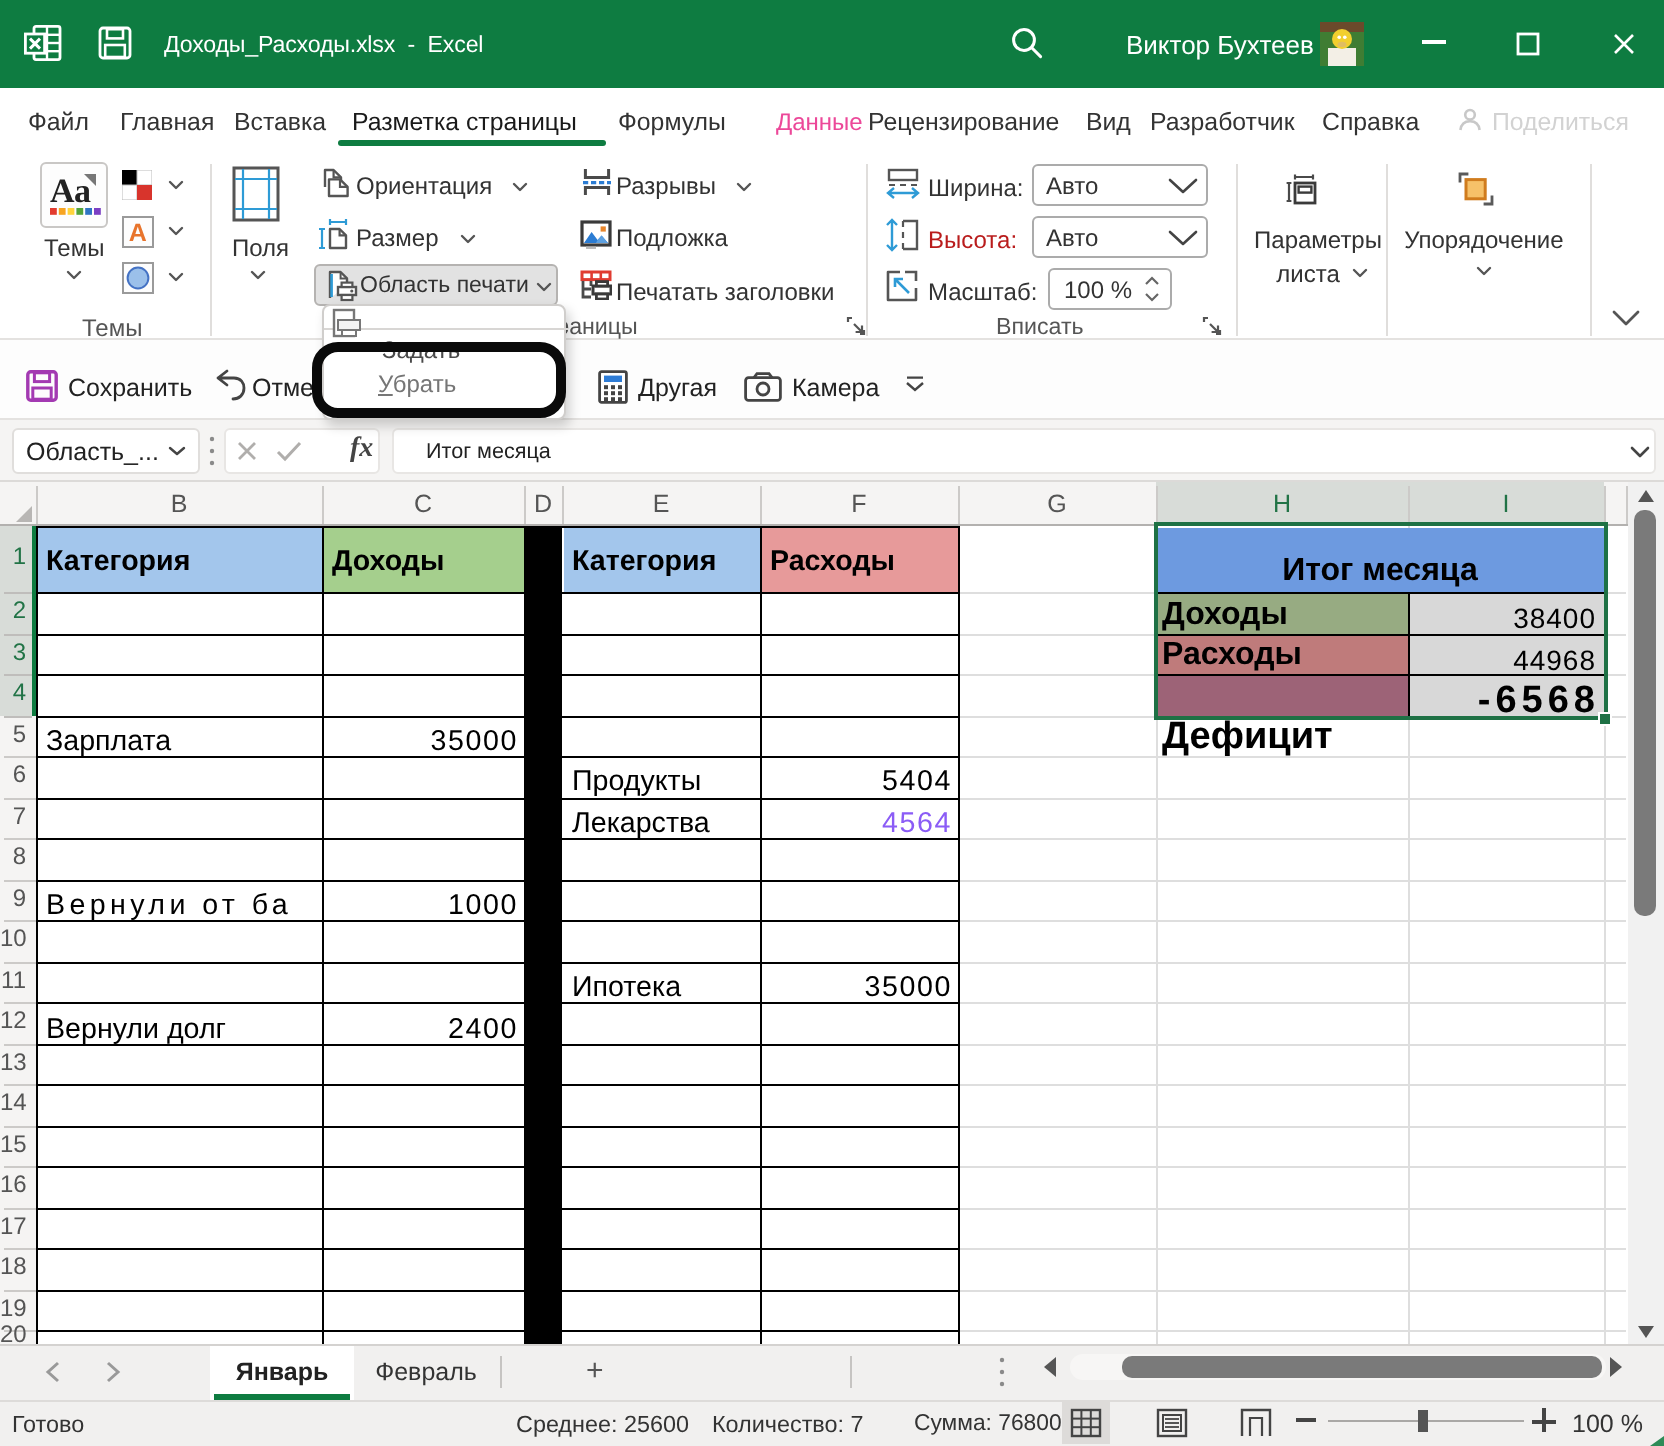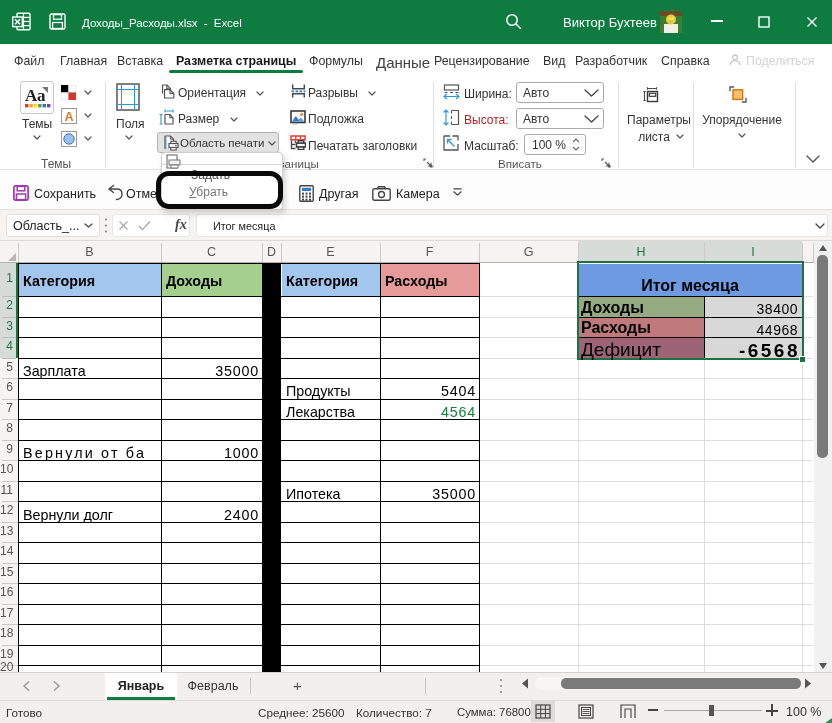--- a/index.html
+++ b/index.html
@@ -41,23 +41,23 @@
 <svg class="ab" style="left:758px;top:16px" width="12" height="12">
     <rect x="1" y="1" width="10" height="10" fill="none" stroke="#fff" stroke-width="1.4"></rect>
   </svg>
 <svg class="ab" style="left:806px;top:16px" width="12" height="12">
     <path d="M1.5 1.5 L10.5 10.5 M10.5 1.5 L1.5 10.5" stroke="#fff" stroke-width="1.3"></path>
   </svg>
 <div style="position:absolute;left:0;top:44px;width:832px;height:32px;background:#fff"></div>
 <div class="t" style="position:absolute;left:14px;top:54px;font-size:12.4px;color:#333">Файл</div>
 <div class="t" style="position:absolute;left:60px;top:54px;font-size:12.4px;color:#333">Главная</div>
 <div class="t" style="position:absolute;left:117px;top:54px;font-size:12.4px;color:#333">Вставка</div>
-<div class="t" style="position:absolute;left:176px;top:54px;font-size:12.4px;font-weight:bold;color:#1a1a1a">Разметка страницы</div>
+<div class="t" style="position:absolute;left:176px;top:54px;font-size:12.4px;font-weight:normal;color:#1a1a1a">Разметка страницы</div>
 <div class="t" style="position:absolute;left:309px;top:54px;font-size:12.4px;color:#333">Формулы</div>
-<div class="t" style="position:absolute;left:376px;top:54px;font-size:15px;color:#404040">Данные</div>
+<div class="t" style="position:absolute;left:388px;top:54px;font-size:12px;color:#ec4899">Данные</div>
 <div class="t" style="position:absolute;left:434px;top:54px;font-size:12.4px;color:#333">Рецензирование</div>
 <div class="t" style="position:absolute;left:543px;top:54px;font-size:12.4px;color:#333">Вид</div>
 <div class="t" style="position:absolute;left:575px;top:54px;font-size:12.4px;color:#333">Разработчик</div>
 <div class="t" style="position:absolute;left:661px;top:54px;font-size:12.4px;color:#333">Справка</div>
 <div style="position:absolute;left:169px;top:70px;width:134px;height:3px;background:#0e7c41;border-radius:2px"></div>
 <svg class="ab" style="left:729px;top:54px" width="12" height="12" viewBox="0 0 12 12">
 <circle cx="6" cy="3.4" r="2.4" fill="none" stroke="#c8c8c8" stroke-width="1.3"></circle>
 <path d="M1.2 11 C1.6 7.8 3.5 6.6 6 6.6 C8.5 6.6 10.4 7.8 10.8 11" fill="none" stroke="#c8c8c8" stroke-width="1.3"></path>
 </svg>
 <div class="t" style="position:absolute;left:746px;top:54px;font-size:12.4px;color:#d2d2d2">Поделиться</div>
@@ -438,29 +438,29 @@
 <div class="t" style="position:absolute;left:385px;top:273px;font-weight:bold;font-size:14.3px;color:#000">Расходы</div>
 <div class="t" style="position:absolute;left:23px;top:363px;font-size:14.3px;color:#000">Зарплата</div>
 <div class="t" style="position:absolute;left:189px;top:363px;width:70px;text-align:right;font-size:14.3px;letter-spacing:0.8px;color:#000">35000</div>
 <div class="t" style="position:absolute;left:23px;top:445px;font-size:14.3px;letter-spacing:2.2px;color:#000">Вернули от ба</div>
 <div class="t" style="position:absolute;left:189px;top:445px;width:70px;text-align:right;font-size:14.3px;letter-spacing:0.8px;color:#000">1000</div>
 <div class="t" style="position:absolute;left:23px;top:507px;font-size:14.3px;color:#000">Вернули долг</div>
 <div class="t" style="position:absolute;left:189px;top:507px;width:70px;text-align:right;font-size:14.3px;letter-spacing:0.8px;color:#000">2400</div>
 <div class="t" style="position:absolute;left:286px;top:383px;font-size:14.3px;color:#000">Продукты</div>
 <div class="t" style="position:absolute;left:406px;top:383px;width:70px;text-align:right;font-size:14.3px;letter-spacing:0.8px;color:#000">5404</div>
 <div class="t" style="position:absolute;left:286px;top:404px;font-size:14.3px;color:#000">Лекарства</div>
-<div class="t" style="position:absolute;left:406px;top:404px;width:70px;text-align:right;font-size:14.3px;letter-spacing:0.8px;color:#15803d">4564</div>
+<div class="t" style="position:absolute;left:406px;top:404px;width:70px;text-align:right;font-size:14.3px;letter-spacing:0.8px;color:#8b5cf6">4564</div>
 <div class="t" style="position:absolute;left:286px;top:486px;font-size:14.3px;color:#000">Ипотека</div>
 <div class="t" style="position:absolute;left:406px;top:486px;width:70px;text-align:right;font-size:14.3px;letter-spacing:0.8px;color:#000">35000</div>
 <div class="t" style="position:absolute;left:610px;top:277px;width:160px;text-align:center;font-weight:bold;font-size:16px;color:#000">Итог месяца</div>
 <div class="t" style="position:absolute;left:581px;top:299px;font-weight:bold;font-size:16px;color:#000">Доходы</div>
 <div class="t" style="position:absolute;left:728px;top:301px;width:70px;text-align:right;font-size:14px;letter-spacing:0.5px;color:#000">38400</div>
 <div class="t" style="position:absolute;left:581px;top:319px;font-weight:bold;font-size:16px;color:#000">Расходы</div>
 <div class="t" style="position:absolute;left:728px;top:322px;width:70px;text-align:right;font-size:14px;letter-spacing:0.5px;color:#000">44968</div>
-<div class="t" style="position:absolute;left:581px;top:339px;font-weight:normal;font-size:19px;color:#000">Дефицит</div>
+<div class="t" style="position:absolute;left:581px;top:358px;font-weight:bold;font-size:19px;color:#000">Дефицит</div>
 <div class="t" style="position:absolute;left:720px;top:340px;width:80px;text-align:right;font-weight:bold;font-size:19px;letter-spacing:2.5px;color:#000">-6568</div>
 <div style="position:absolute;left:814px;top:241px;width:18px;height:431px;background:#f1f1f1"></div>
 <svg class="ab" style="left:818px;top:244px" width="10" height="8">
     <path d="M5 1 L9 7 L1 7 Z" fill="#555"></path>
   </svg>
 <div style="position:absolute;left:817px;top:255px;width:11px;height:203px;background:#7a7a7a;border-radius:5px"></div>
 <svg class="ab" style="left:818px;top:662px" width="10" height="8">
     <path d="M1 1 L9 1 L5 7 Z" fill="#555"></path>
   </svg>
 <div style="position:absolute;left:0;top:672px;width:832px;height:28px;background:#f1f0ef;border-top:1px solid #d4d2d0"></div>

